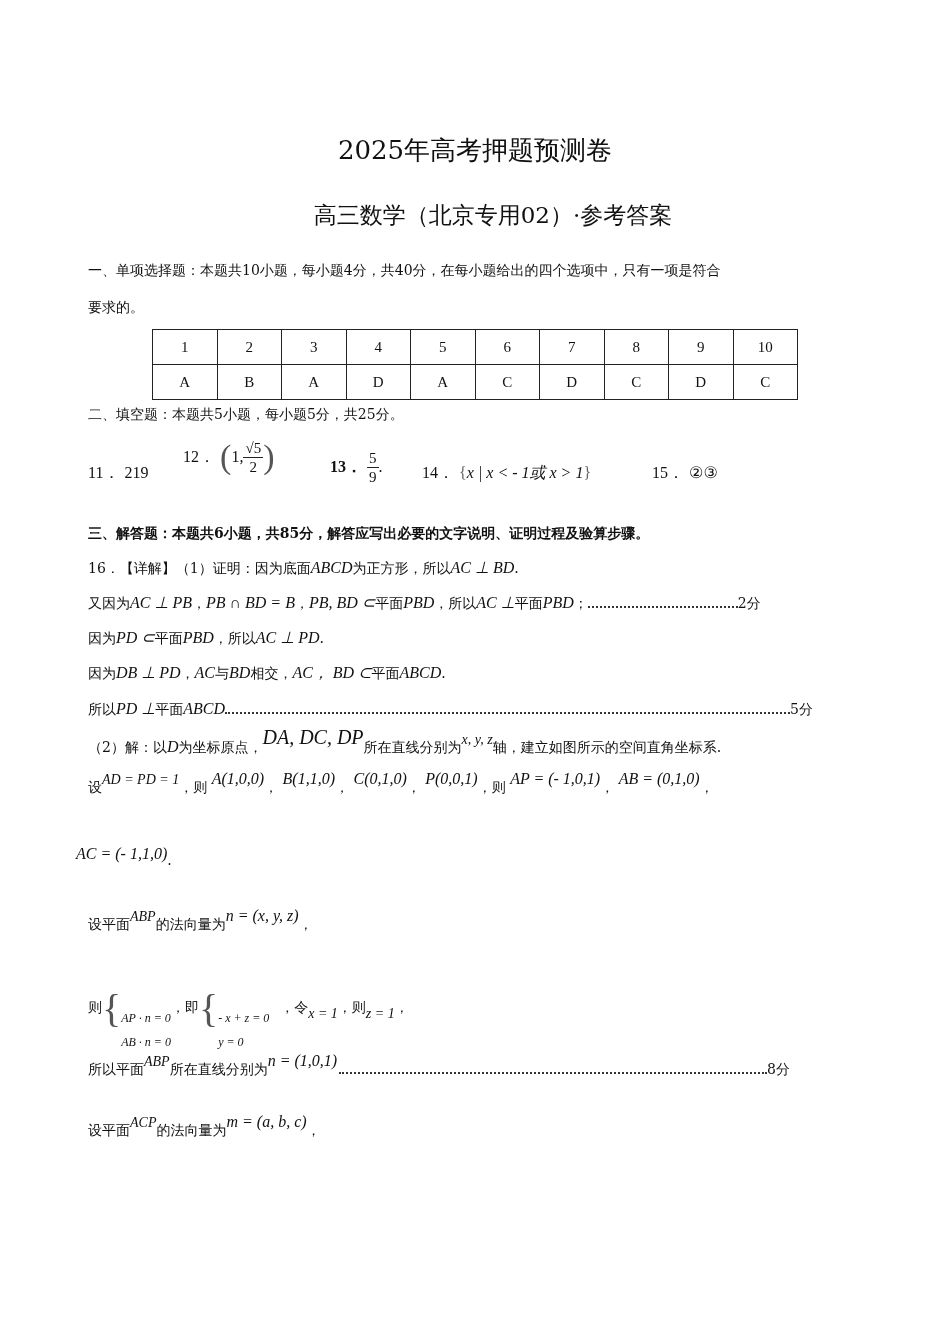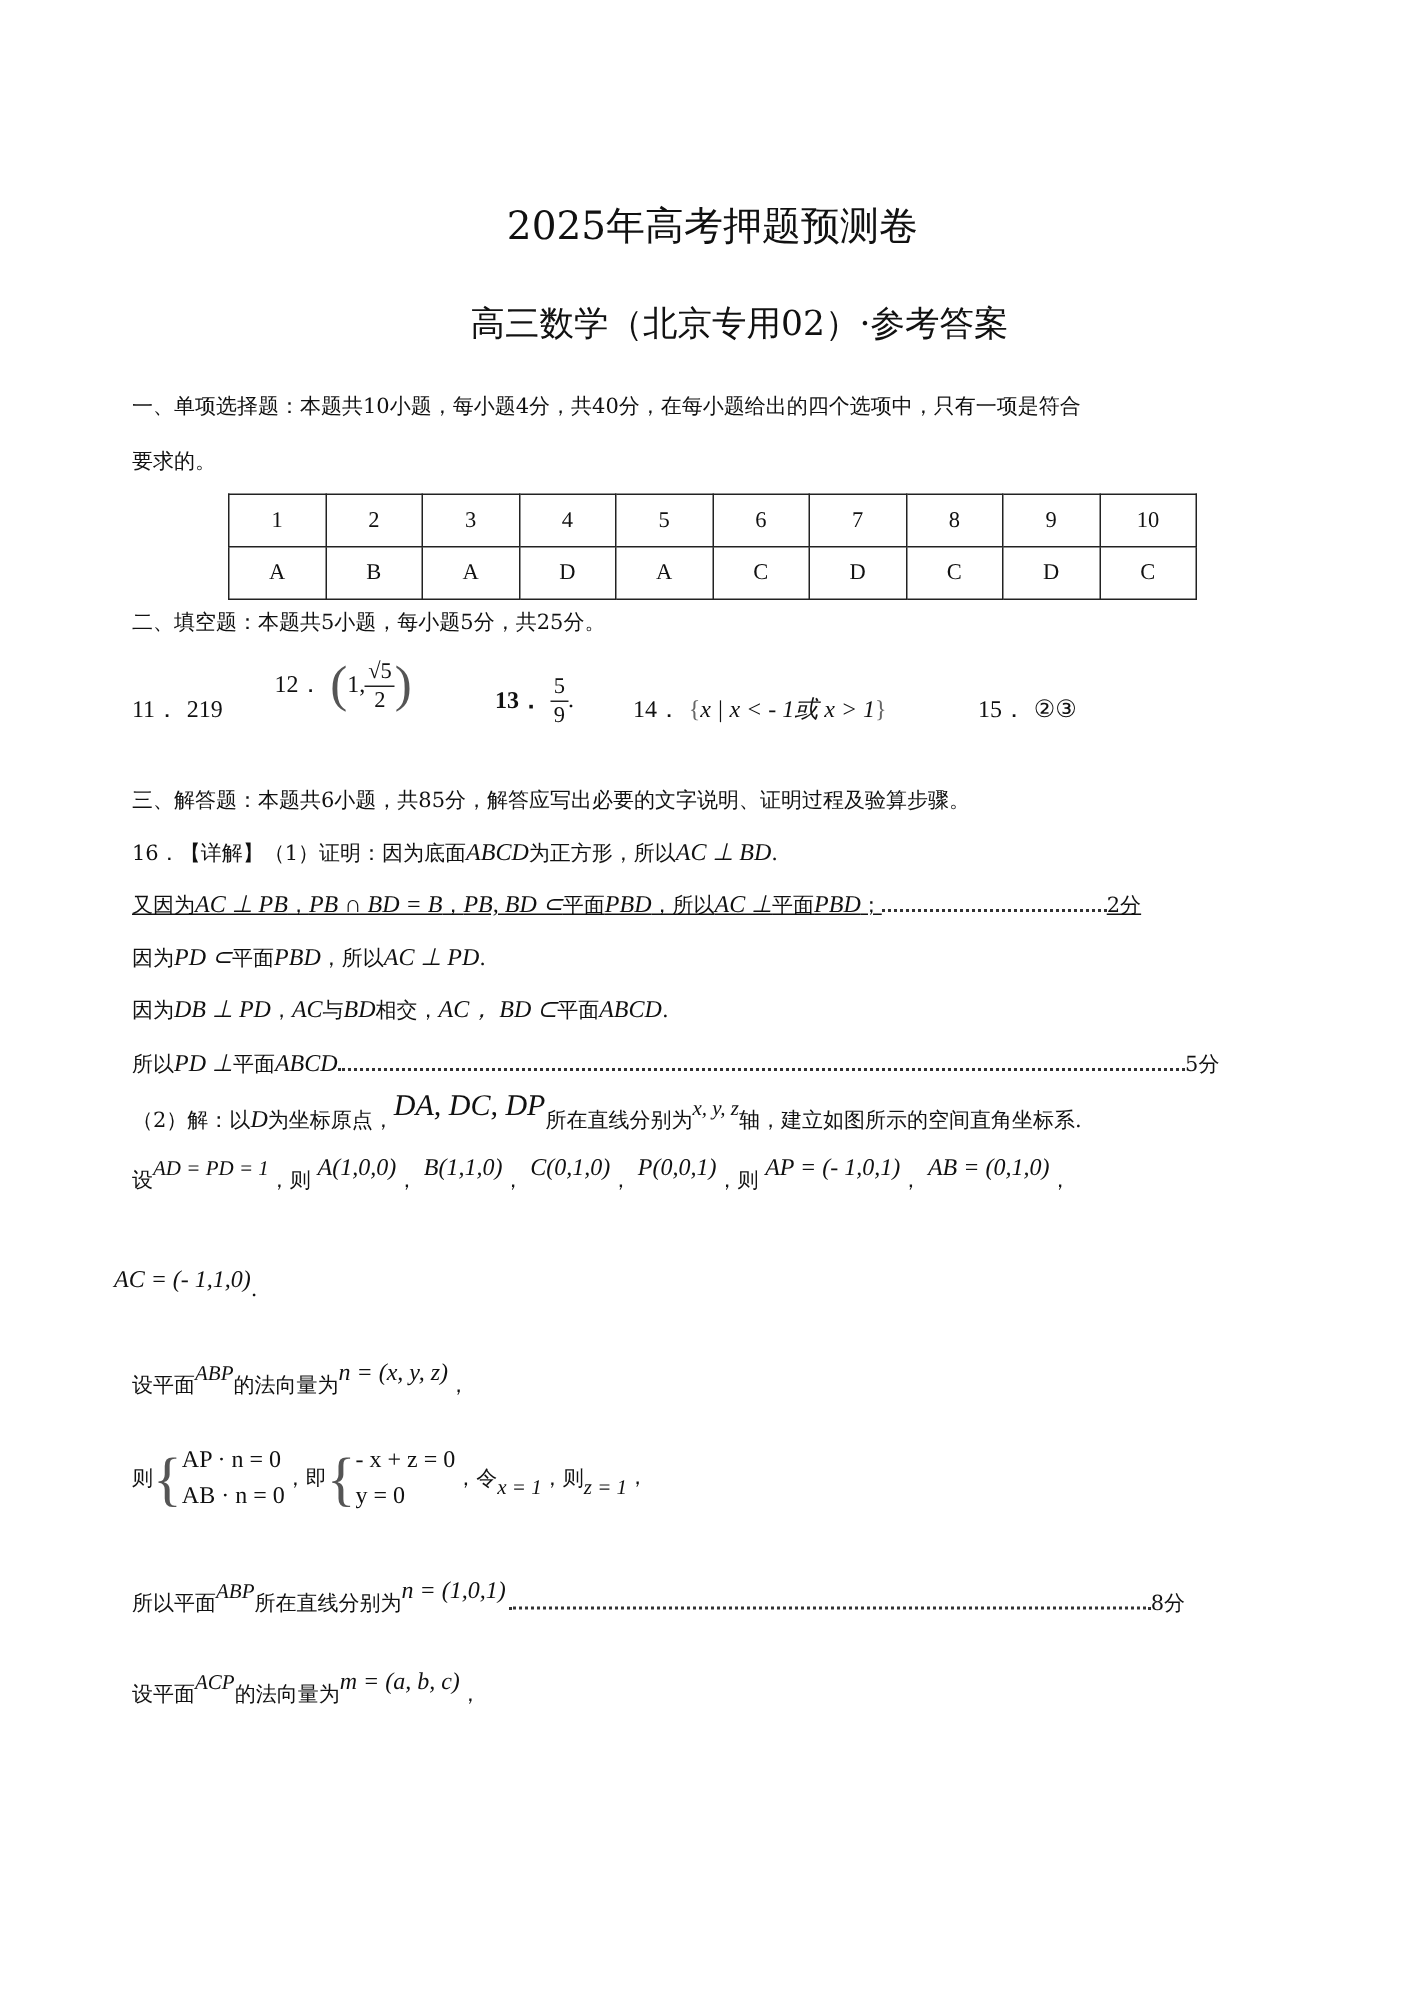--- a/index.html
+++ b/index.html
@@ -15,21 +15,21 @@
   .sub { position: relative; top: 6px; }
   table.ans { position: absolute; left: 152px; top: 329px; border-collapse: collapse;
               font-family: "Liberation Serif", serif; font-size: 15px; }
   table.ans td { border: 1px solid #222; width: 63.5px; height: 34px; text-align: center; padding: 0; }
   .frac { display: inline-block; vertical-align: middle; text-align: center; font-family: "Liberation Serif", serif; font-size: 15px; }
   .frac .num { display: block; border-bottom: 1px solid #222; padding: 0 2px; line-height: 18px; }
   .frac .den { display: block; line-height: 18px; }
   .paren { font-size: 34px; font-weight: 100; color: #555; vertical-align: middle; font-family: "Liberation Serif", serif; }
   .dots { display: inline-block; border-bottom: 2px dotted #333; height: 10px; vertical-align: baseline; }
   .brace { font-size: 40px; color: #555; font-family: "Liberation Serif", serif; vertical-align: middle; }
-  .sys { display: inline-block; vertical-align: middle; line-height: 24px; font-family: "Liberation Serif", serif; font-size: 16px; }
+  .sys { display: inline-block; vertical-align: middle; line-height: 24px; font-family: "Liberation Serif", serif; font-style: italic; font-size: 12px; margin-top: 44px; }
 </style>
 </head>
 <body>
 
 <div class="abs title1">2025年高考押题预测卷</div>
 <div class="abs title2">高三数学（北京专用02）·参考答案</div>
 
 <div class="abs txt" style="left:88px; top:262px;">一、单项选择题：本题共10小题，每小题4分，共40分，在每小题给出的四个选项中，只有一项是符合</div>
 <div class="abs txt" style="left:88px; top:299px;">要求的。</div>
 
@@ -82,27 +82,27 @@
 <div class="abs" style="left:422px; top:463px;">
   <span class="mn">14．</span>
   <span class="mn" style="color:#666;">{</span><span class="m">x | x &lt; - 1或 x &gt; 1</span><span class="mn" style="color:#666;">}</span>
 </div>
 
 <div class="abs" style="left:652px; top:463px;">
   <span class="mn">15．</span>
   <span class="mn">②③</span>
 </div>
 
-<div class="abs txt" style="left:88px; top:525px;">三、解答题：本题共6小题，共85分，解答应写出必要的文字说明、证明过程及验算步骤。</div>
+<div class="abs txt" style="left:88px; top:525px;font-weight:bold;">三、解答题：本题共6小题，共85分，解答应写出必要的文字说明、证明过程及验算步骤。</div>
 
 <div class="abs txt" style="left:88px; top:558px;">
   <span>16．【详解】（1）证明：因为底面</span><span class="m">ABCD</span><span>为正方形，所以</span><span class="m">AC ⊥ BD</span><span>.</span>
 </div>
 
-<div class="abs txt" style="left:88px; top:593px; width:752px;text-decoration:underline;">
+<div class="abs txt" style="left:88px; top:593px; width:752px;">
   <span>又因为</span><span class="m">AC ⊥ PB</span><span>，</span><span class="m">PB ∩ BD = B</span><span>，</span><span class="m">PB, BD ⊂</span><span>平面</span><span class="m">PBD</span><span>，所以</span><span class="m">AC ⊥</span><span>平面</span><span class="m">PBD</span><span>；</span><span class="dots" style="width:150px;"></span><span>2分</span>
 </div>
 
 <div class="abs txt" style="left:88px; top:628px;">
   <span>因为</span><span class="m">PD ⊂</span><span>平面</span><span class="m">PBD</span><span>，所以</span><span class="m">AC ⊥ PD</span><span>.</span>
 </div>
 
 <div class="abs txt" style="left:88px; top:663px;">
   <span>因为</span><span class="m">DB ⊥ PD</span><span>，</span><span class="m">AC</span><span>与</span><span class="m">BD</span><span>相交，</span><span class="m">AC， BD ⊂</span><span>平面</span><span class="m">ABCD</span><span>.</span>
 </div>

